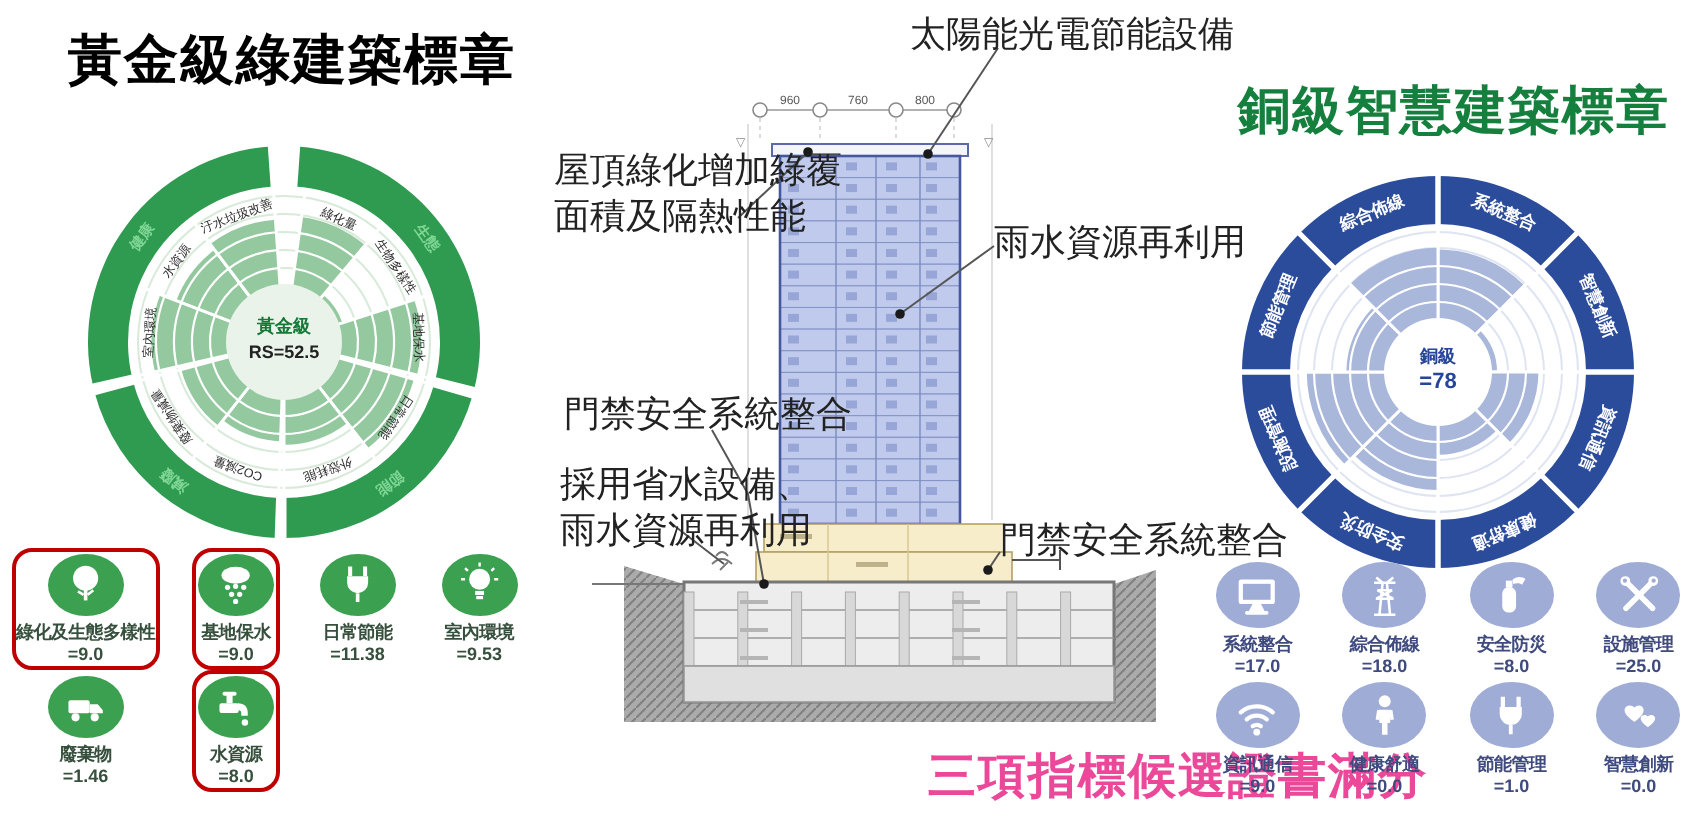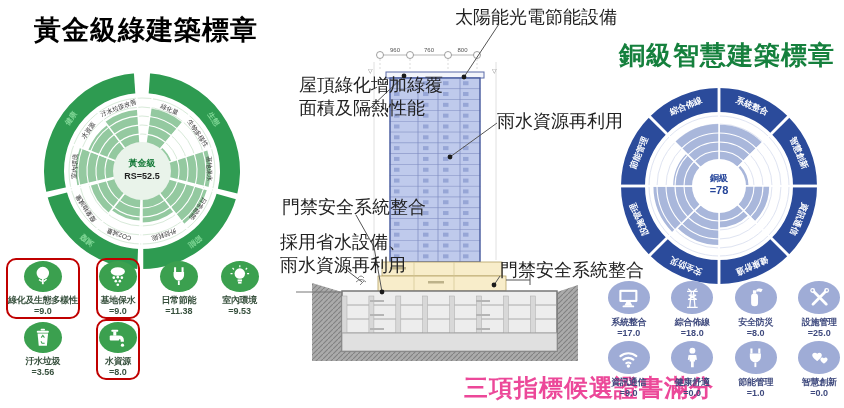--- a/index.html
+++ b/index.html
@@ -5,21 +5,21 @@
   html,body{margin:0;padding:0}
   body{width:844px;height:408px;position:relative;background:#fff;overflow:hidden;
        font-family:"Liberation Sans","DejaVu Sans",sans-serif;}
   .abs{position:absolute}
   .panel-title{font-weight:bold;letter-spacing:1px;white-space:nowrap}
   #left-title{left:34px;top:12px;font-size:27px;color:#000000}
   #right-title{left:619px;top:38px;font-size:26px;color:#15803d}
   .annotation{font-size:18px;color:#222;line-height:1.3;white-space:pre-line}
   #footer-note{left:464px;top:372px;font-size:24px;font-weight:bold;color:#ec4899;letter-spacing:1px;white-space:nowrap}
   .ind-grid{display:grid;grid-template-columns:repeat(4,1fr)}
-  #left-grid{left:6px;top:258px;width:256px;grid-auto-rows:61px;column-gap:16px}
+  #left-grid{left:6px;top:274px;width:256px;grid-auto-rows:61px;column-gap:16px}
   #right-grid{left:598px;top:278px;width:252px;grid-auto-rows:60px;column-gap:2px}
   .ind-cell{display:flex;flex-direction:column;align-items:center;justify-content:flex-start;
             border:2.5px solid transparent;border-radius:10px;padding:1px 0 0 0}
   .ind-cell.boxed{border-color:#C00000}
   .icn{display:flex;align-items:center;justify-content:center;border-radius:50%}
   #left-grid .icn{width:38px;height:38px}
   #right-grid .icn{width:42px;height:42px}
   .icn svg{width:78%;height:78%}
   .ind-name{font-size:9px;font-weight:bold;margin-top:2px;white-space:nowrap;letter-spacing:-0.3px}
   .ind-val{font-size:9px;font-weight:bold;line-height:1.1}
@@ -171,28 +171,28 @@
           <rect x="10.3" y="17.8" width="3.4" height="1.6" fill="#fff"></rect>
           <path d="M12 1.2v2M4.8 4l1.4 1.4M19.2 4l-1.4 1.4M2.8 9.5h2M19.2 9.5h2" stroke="#fff" stroke-width="1.2"></path>
         </svg>
       </span>
       <div class="ind-name">室內環境</div>
       <div class="ind-val">=9.53</div>
     </div>
     <div class="ind-cell">
       <span class="icn" style="background:#3BA04F">
         <svg viewBox="0 0 24 24">
-          <path d="M6.8 8.5h10.4L16 20.5H8z" fill="#fff"></path>
-          <rect x="6" y="5.8" width="12" height="1.8" rx="0.9" fill="#fff"></rect>
-          <rect x="9.8" y="3.8" width="4.4" height="1.6" rx="0.8" fill="#fff"></rect>
-          <path d="M10.4 12.5l1.6-2.2 1.6 2.2M10.2 16.2l1 1.8h2.6" stroke="#3BA04F" stroke-width="1" fill="none"></path>
-        </svg>
-      </span>
-      <div class="ind-name">汙水垃圾</div>
-      <div class="ind-val">=3.56</div>
+          <rect x="3.5" y="9" width="10.5" height="6.5" rx="1" fill="#fff"></rect>
+          <path d="M14 11h4l2.5 3v1.5H14z" fill="#fff"></path>
+          <circle cx="7" cy="17.5" r="2" fill="#fff"></circle>
+          <circle cx="16.5" cy="17.5" r="2" fill="#fff"></circle>
+        </svg>
+      </span>
+      <div class="ind-name">廢棄物</div>
+      <div class="ind-val">=1.46</div>
     </div>
     <div class="ind-cell boxed">
       <span class="icn" style="background:#3BA04F">
         <svg viewBox="0 0 24 24">
           <rect x="4" y="10.5" width="9.5" height="4.8" rx="1" fill="#fff"></rect>
           <path d="M13 10.5c3.4 0 5 1.9 5 4.6v1.6h-3.2v-1.4c0-.9-.8-1.4-1.8-1.4z" fill="#fff"></path>
           <rect x="7.5" y="6.3" width="3" height="4.2" fill="#fff"></rect>
           <rect x="5.5" y="4.8" width="7" height="2" rx="1" fill="#fff"></rect>
           <circle cx="16.6" cy="20" r="1.6" fill="#fff"></circle>
         </svg>
@@ -387,21 +387,21 @@
   <g fill="#1a1a1a">
     <circle cx="186" cy="73" r="2.4"></circle>
     <circle cx="126" cy="72" r="2.4"></circle>
     <circle cx="172" cy="153" r="2.4"></circle>
     <circle cx="104" cy="288" r="2.4"></circle>
     <circle cx="216" cy="281" r="2.4"></circle>
   </g>
 </svg>
 
 <div class="abs annotation" style="left:455px;top:6px">太陽能光電節能設備</div>
-<div class="abs annotation" style="left:299px;top:74px">屋頂綠化增加綠覆
+<div class="abs annotation" style="left:277px;top:74px">屋頂綠化增加綠覆
 面積及隔熱性能</div>
 <div class="abs annotation" style="left:497px;top:110px">雨水資源再利用</div>
 <div class="abs annotation" style="left:282px;top:196px">門禁安全系統整合</div>
 <div class="abs annotation" style="left:280px;top:231px">採用省水設備、
 雨水資源再利用</div>
 <div class="abs annotation" style="left:500px;top:259px">門禁安全系統整合</div>
 
 <div class="abs" id="footer-note">三項指標候選證書滿分</div>
 
 <div class="abs panel-title" id="right-title">銅級智慧建築標章</div>

